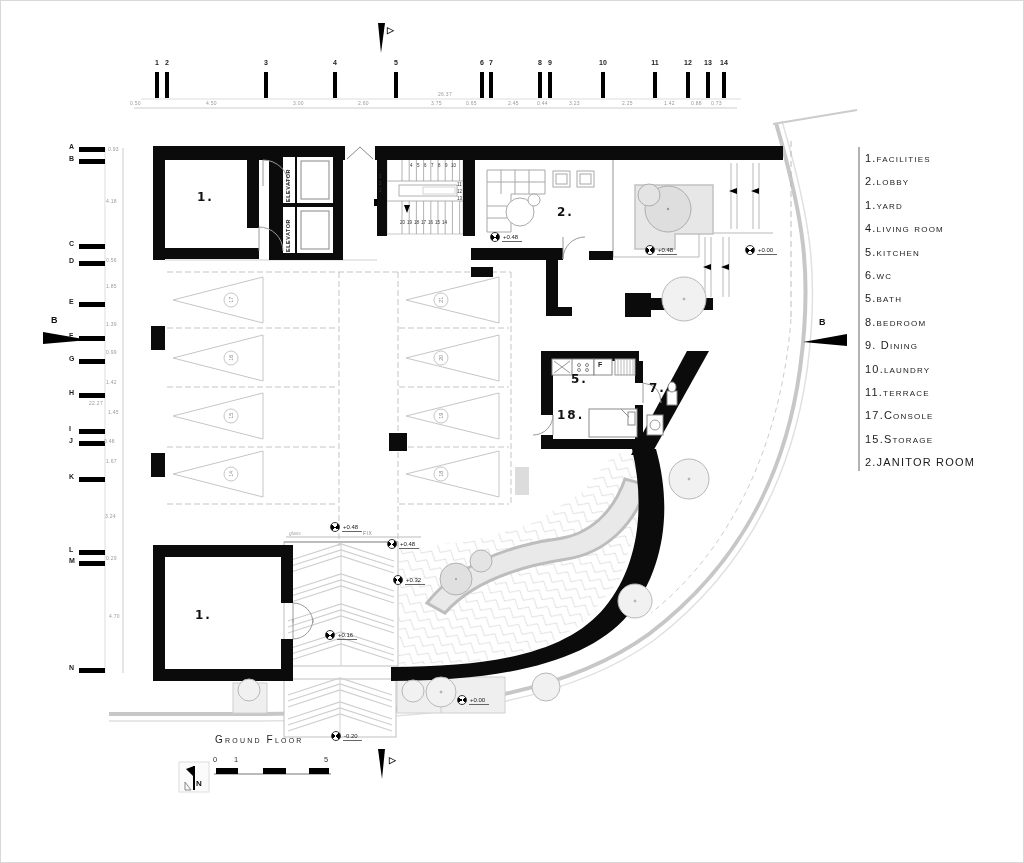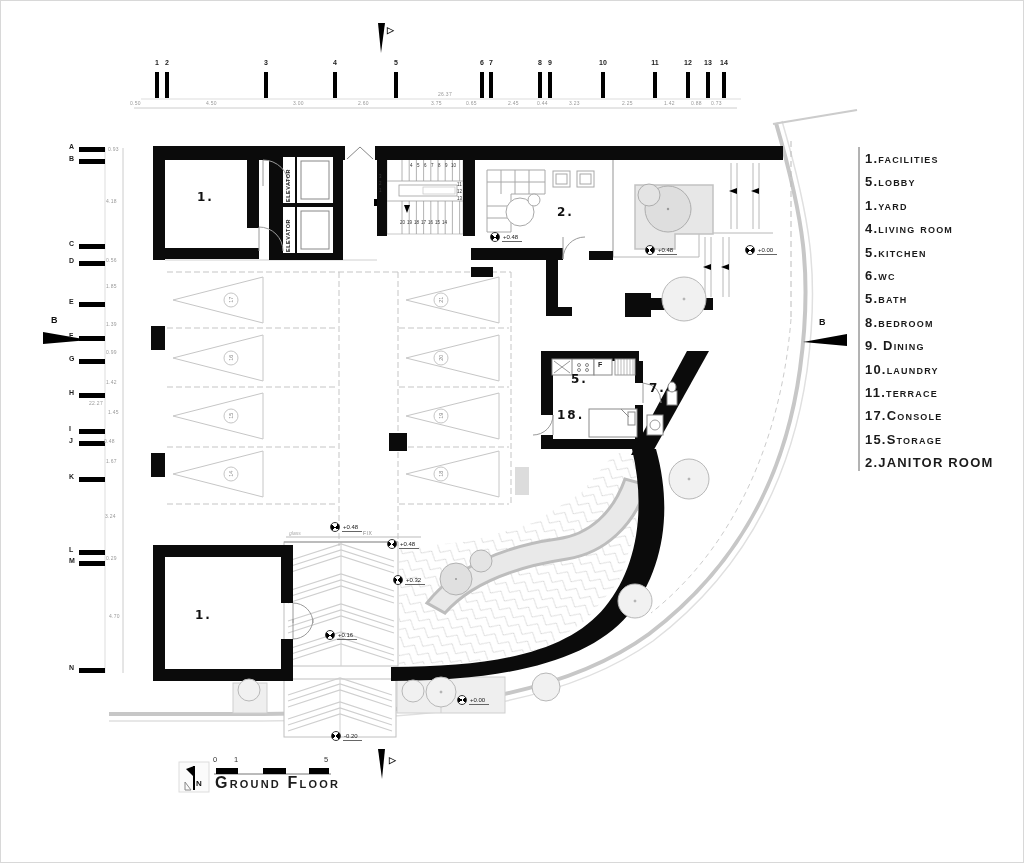--- a/index.html
+++ b/index.html
@@ -18,23 +18,23 @@
   .elev{font-size:5.5px;font-weight:bold;letter-spacing:.5px;transform:rotate(-90deg);transform-origin:left top;}
   .fbox{font-size:7px;font-weight:bold;color:#222;}
   .tiny{font-size:5px;color:#888;letter-spacing:.5px;}
   .tiny-italic{font-size:5px;color:#aaa;font-style:italic;}
   .sec{font-size:9px;font-weight:bold;color:#111;}
   .level{display:flex;align-items:flex-end;gap:2px;}
   .lvl-i{width:8px;height:8px;border-radius:50%;border:.5px solid #333;flex:0 0 auto;
          background:conic-gradient(from 45deg,#000 0 25%,#fff 0 50%,#000 0 75%,#fff 0);}
   .lvl-t{font-size:6px;color:#222;border-bottom:1px solid #666;padding:0 4px 1px 1px;}
   #legend{position:absolute;left:864px;top:146px;}
-  .legend-item{font-size:13px;font-weight:bold;letter-spacing:1.2px;color:#1a1a1a;
+  .legend-item{font-size:11px;font-weight:normal;letter-spacing:1.2px;color:#1a1a1a;
                font-variant:small-caps;height:23.4px;line-height:23.4px;}
-  #title-block .title-text{position:absolute;left:214px;top:773px;font-size:16px;font-weight:bold;
+  #title-block .title-text{position:absolute;left:214px;top:733px;font-size:10px;font-weight:normal;
                letter-spacing:2.2px;font-variant:small-caps;color:#1c1c1c;}
   .scalenum{font-size:7.5px;color:#333;}
   .northN{font-size:8px;font-weight:bold;color:#111;}
 </style>
 </head>
 <body>
 
 <div id="stage">
 
   <svg id="plan-svg" width="1024" height="863" viewBox="0 0 1024 863">
@@ -480,21 +480,21 @@
         <span class="lvl-t">+0.00</span>
       </div>
       <div class="lab level" style="left: 330px; top: 730px;">
         <span class="lvl-i"></span>
         <span class="lvl-t">-0.20</span>
       </div>
     </div>
 
   <div id="legend">
       <div class="legend-item">1.facilities</div>
-      <div class="legend-item">5.lobby</div>
+      <div class="legend-item">2.lobby</div>
       <div class="legend-item">1.yard</div>
       <div class="legend-item">4.living room</div>
       <div class="legend-item">5.kitchen</div>
       <div class="legend-item">6.wc</div>
       <div class="legend-item">5.bath</div>
       <div class="legend-item">8.bedroom</div>
       <div class="legend-item">9. Dining</div>
       <div class="legend-item">10.laundry</div>
       <div class="legend-item">11.terrace</div>
       <div class="legend-item">17.Console</div>

